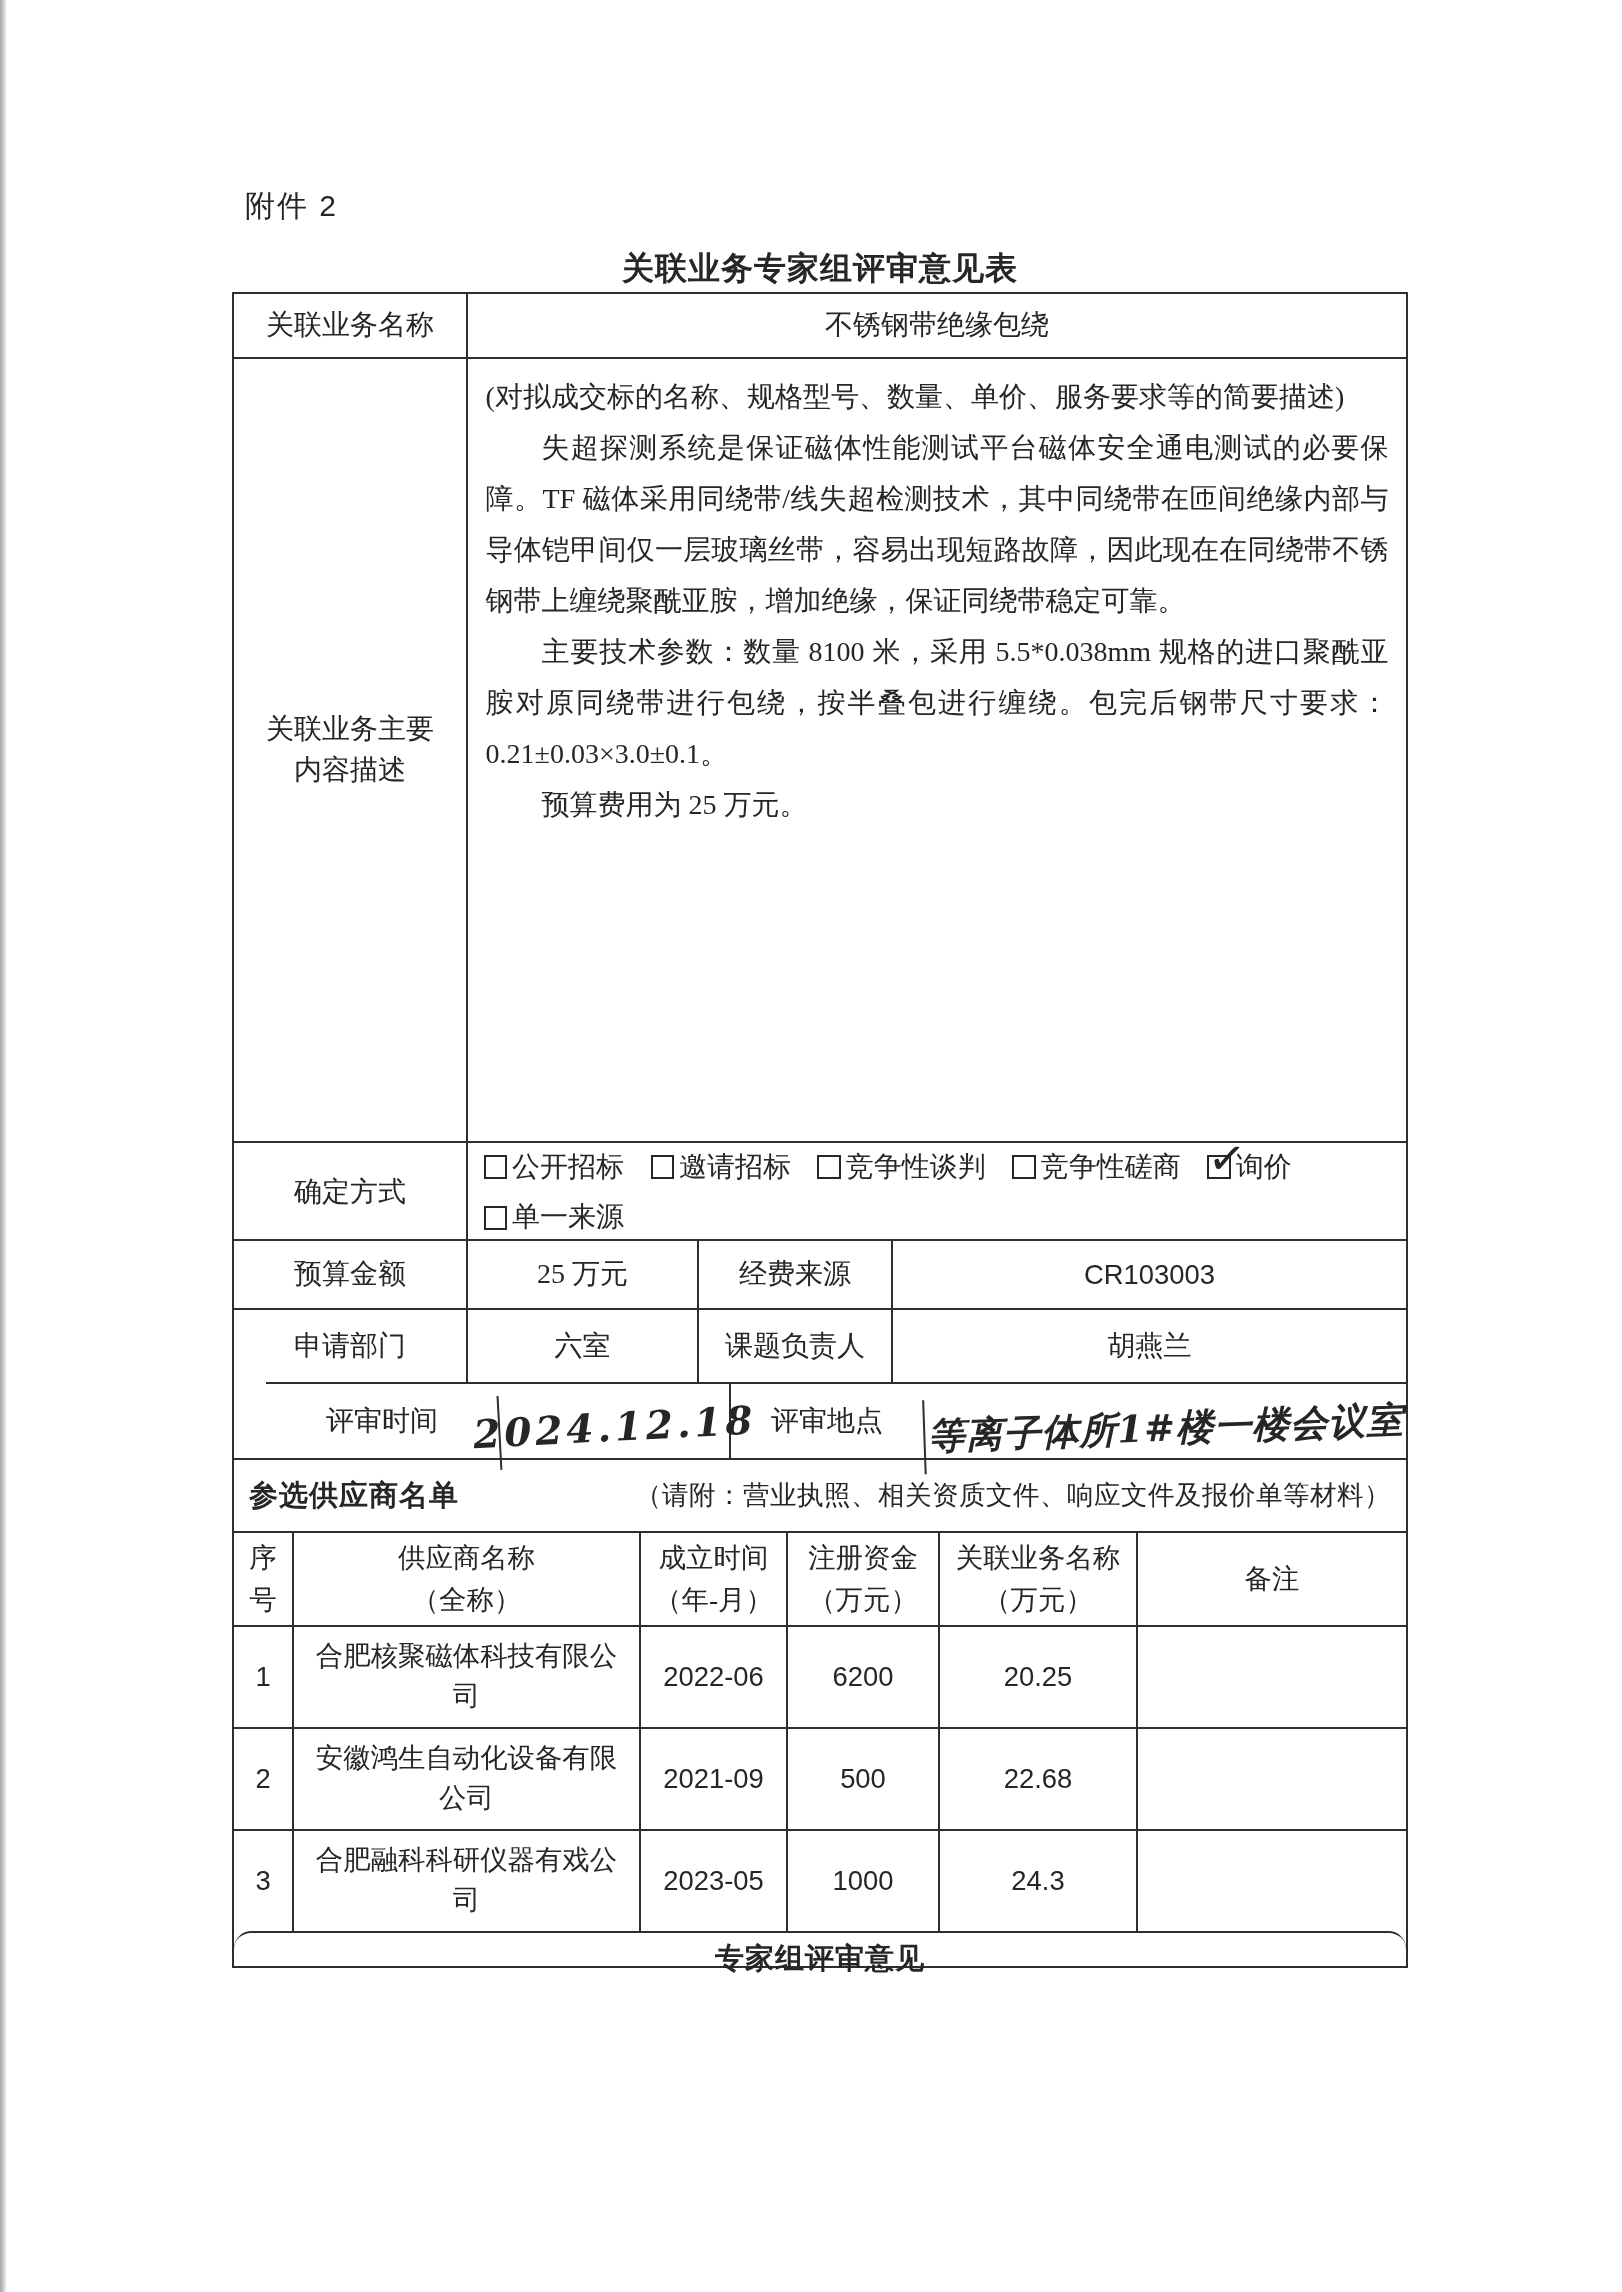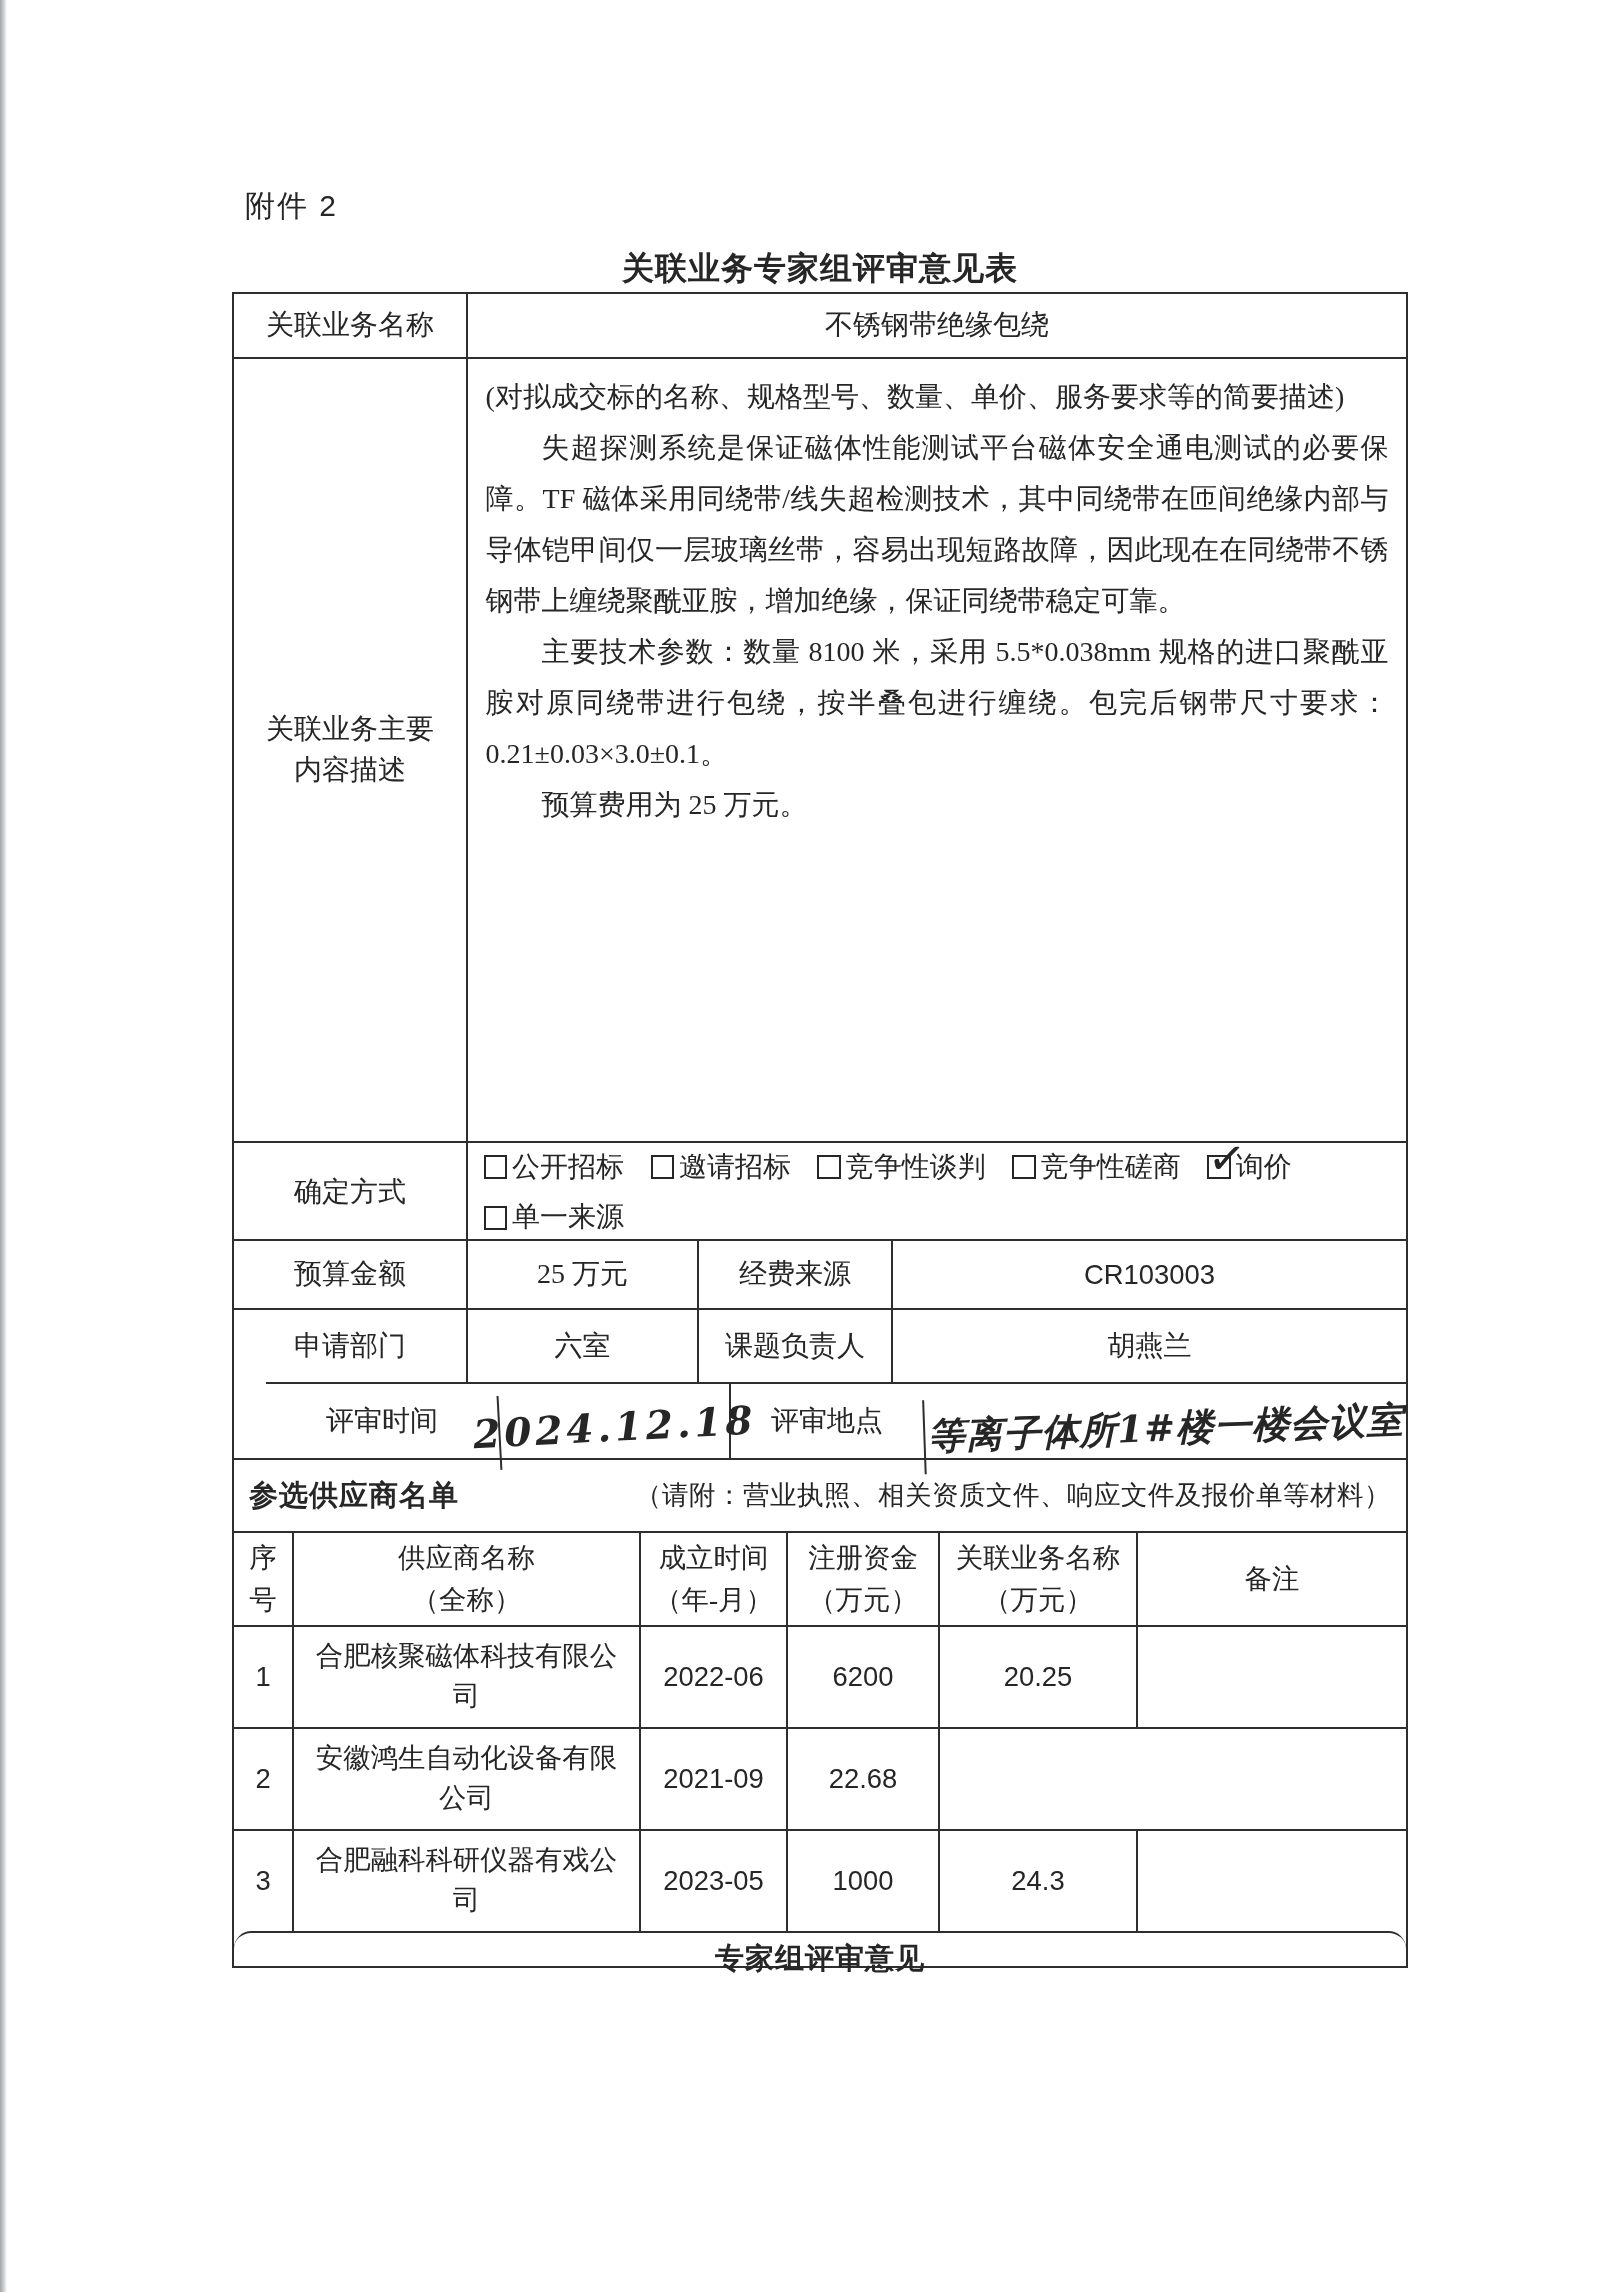--- a/index.html
+++ b/index.html
@@ -242,20 +242,21 @@
       <div class="c mono-num">2022-06</div>
       <div class="c mono-num">6200</div>
       <div class="c mono-num">20.25</div>
       <div class="c"></div>
     </div>
 
     <div class="row r-suppliers h104 sup-row">
       <div class="c mono-num">2</div>
       <div class="c company">安徽鸿生自动化设备有限公司</div>
       <div class="c mono-num">2021-09</div>
+      <div class="c mono-num">500</div>
       <div class="c mono-num">22.68</div>
       <div class="c"></div>
     </div>
 
     <div class="row r-suppliers h104 sup-row">
       <div class="c mono-num">3</div>
       <div class="c company">合肥融科科研仪器有戏公司</div>
       <div class="c mono-num">2023-05</div>
       <div class="c mono-num">1000</div>
       <div class="c mono-num">24.3</div>

